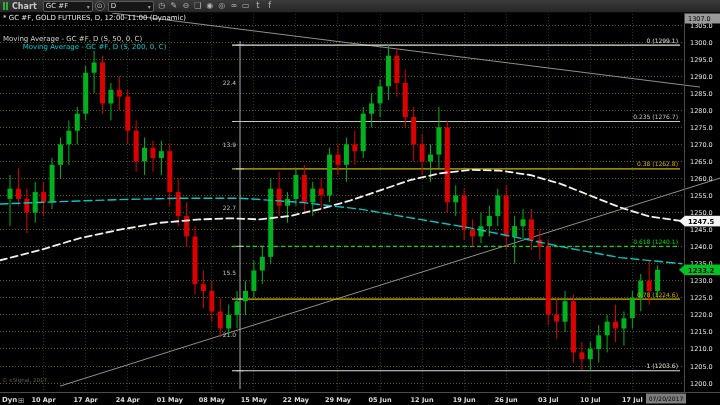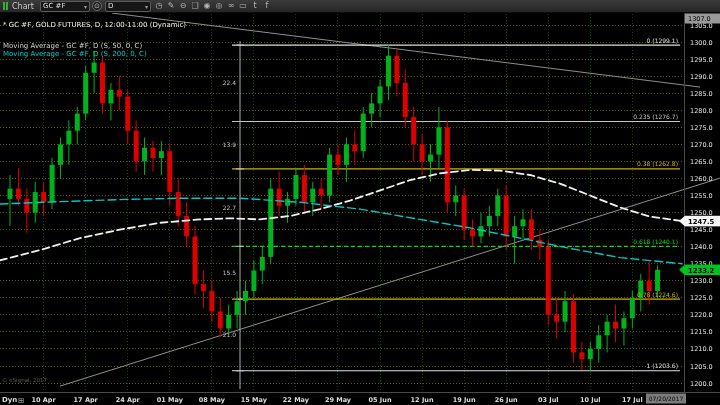--- a/index.html
+++ b/index.html
@@ -1,37 +1,37 @@
 <!DOCTYPE html>
 <html><head>
 <meta charset="utf-8">
 <style>
   html,body{margin:0;padding:0;background:#000;width:720px;height:405px;overflow:hidden;
     font-family:"DejaVu Sans",sans-serif;-webkit-font-smoothing:none;}
   .titlebar{position:absolute;left:0;top:0;width:720px;height:13px;
     background:linear-gradient(#3b3b3b,#262626);border-bottom:1px solid #0a0a0a;
     display:flex;align-items:center;box-sizing:border-box;padding-left:3px;}
   .tab-ind{display:inline-block;width:2px;height:8px;background:#2fae2f;margin-right:1px;}
-  .tab-label{color:#c9c9c9;font-size:8px;font-weight:normal;margin:0 6px 0 3px;}
+  .tab-label{color:#c9c9c9;font-size:8px;font-weight:bold;margin:0 6px 0 3px;}
   .combo{display:flex;align-items:center;justify-content:space-between;background:#161616;
     border:1px solid #5a5a5a;border-radius:2px;height:9px;color:#e0e0e0;font-size:7px;
     padding:0 2px;margin-right:2px;}
   .combo .arrow{color:#9a9a9a;font-size:6px;margin-left:3px;}
   .round-btn{width:10px;height:10px;border-radius:50%;border:1px solid #6a6a6a;background:#1e1e1e;
     color:#c0c0c0;font-size:7px;line-height:9px;text-align:center;margin-right:3px;box-sizing:border-box;}
   .toolbar{display:flex;align-items:center;}
   .tb-icon{color:#b5b5b5;font-size:8px;line-height:12px;width:12px;text-align:center;}
   .chart-area{position:absolute;left:0;top:13px;width:720px;height:392px;background:#000;}
   svg{display:block;}
   svg text{font-family:"DejaVu Sans",sans-serif;}
-  .legend{position:absolute;left:3px;top:8px;pointer-events:none;}
+  .legend{position:absolute;left:3px;top:1px;pointer-events:none;}
   .legend div{font-size:7px;line-height:8px;white-space:nowrap;}
   .lg1{color:#ececec;}
   .lg2{color:#d2d2d2;margin-top:13px;}
-  .lg3{color:#00cccc;}
+  .lg3{color:#00cccc;text-align:center;}
 </style>
 </head>
 <body>
 
 <div class="titlebar">
   <span class="tab-ind"></span>
   <span class="tab-ind"></span>
   <span class="tab-label">Chart</span>
   <div class="combo" style="width:44px;">
     <span>GC #F</span>

